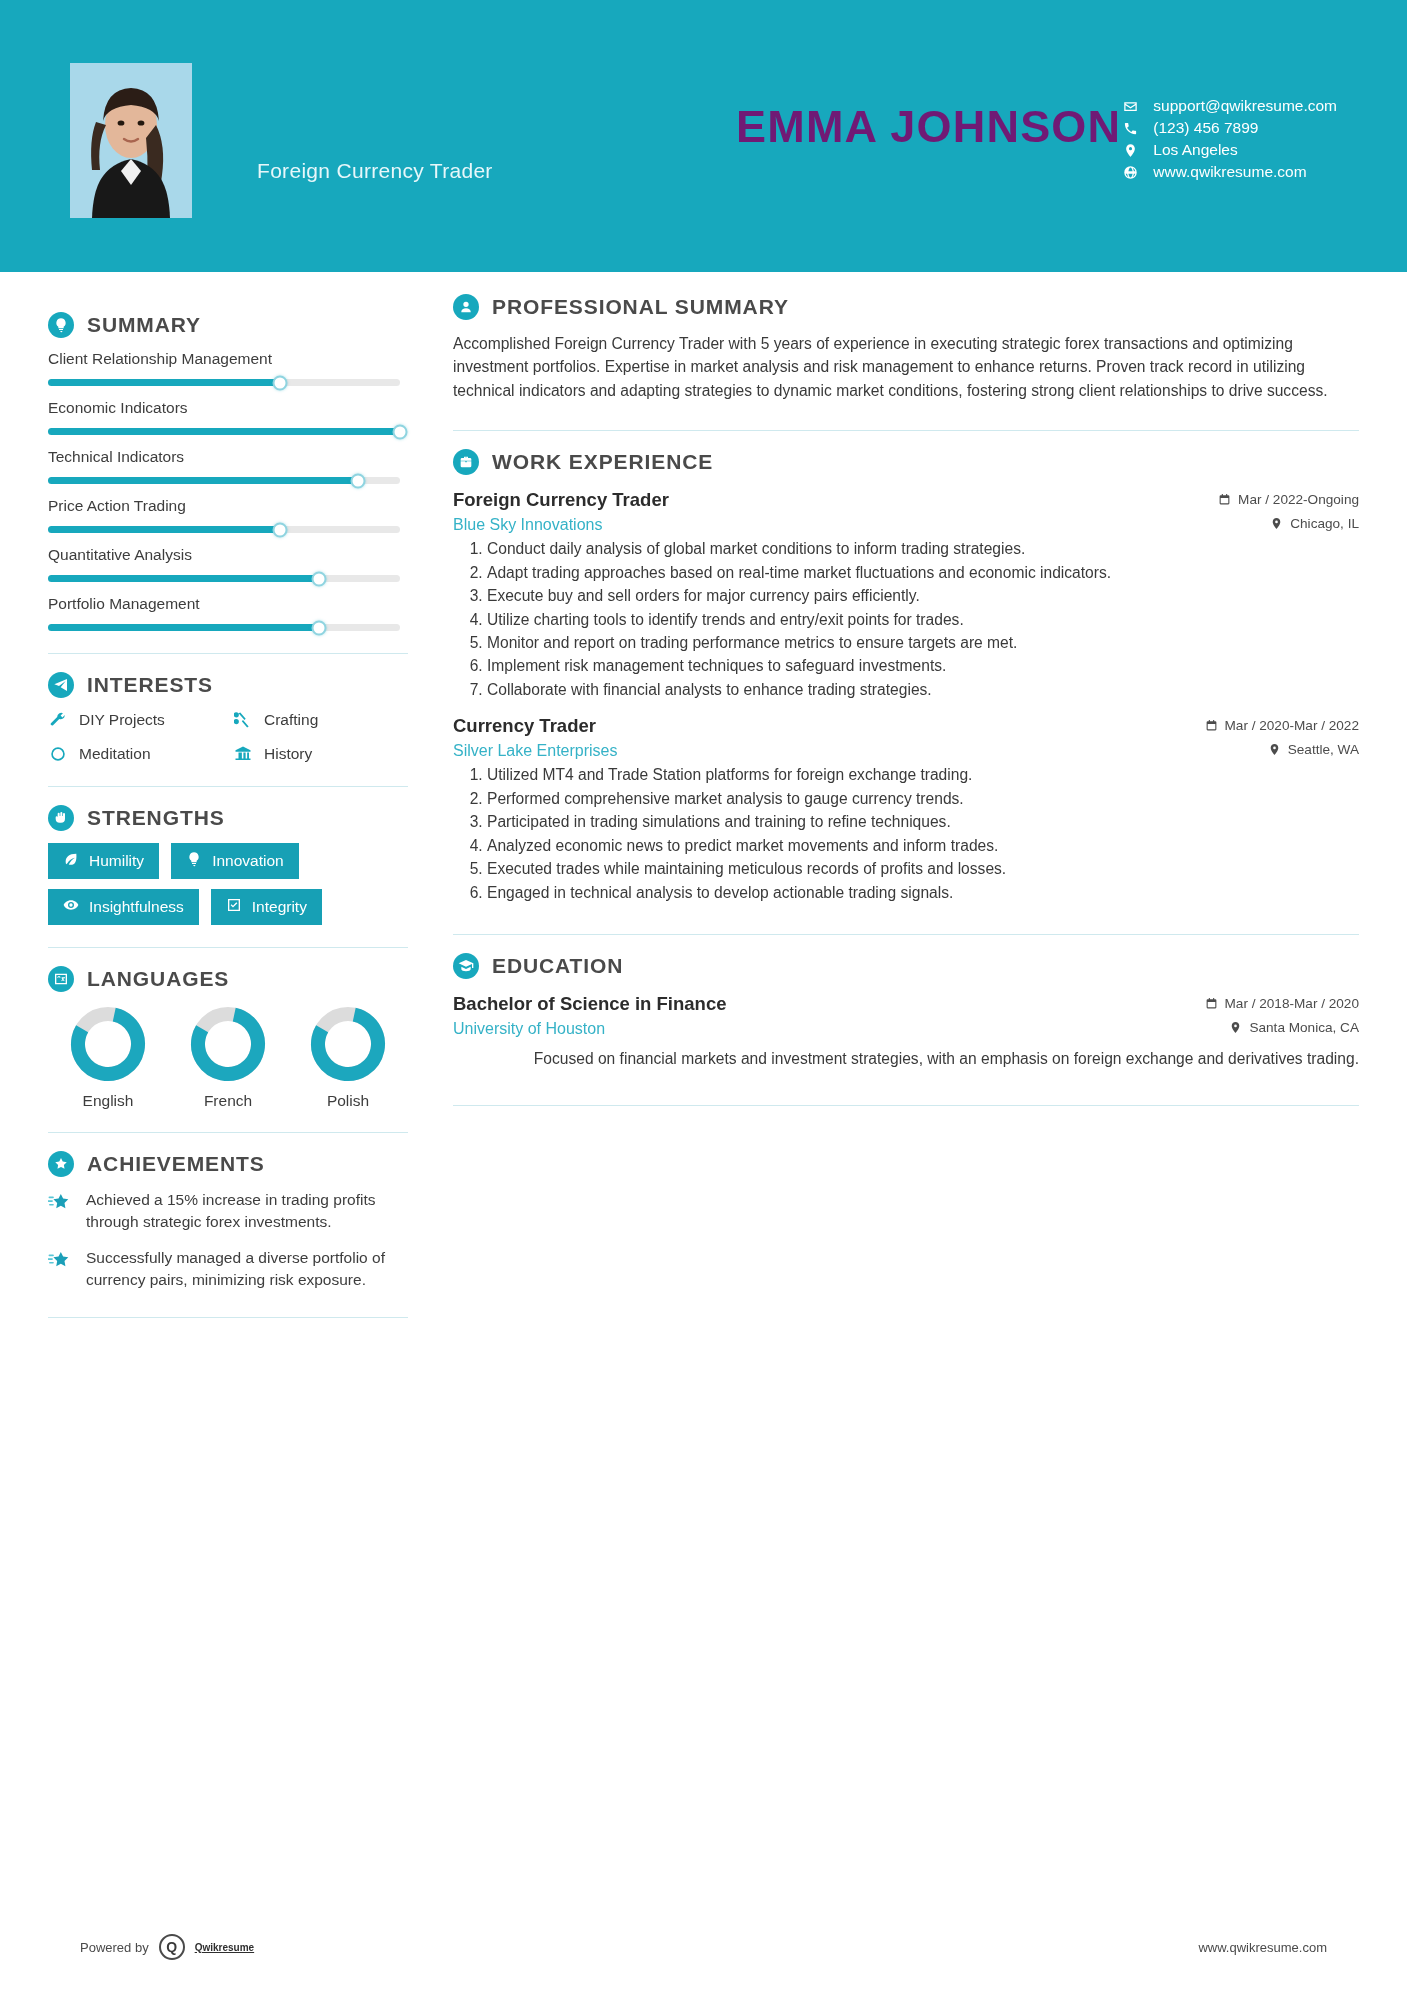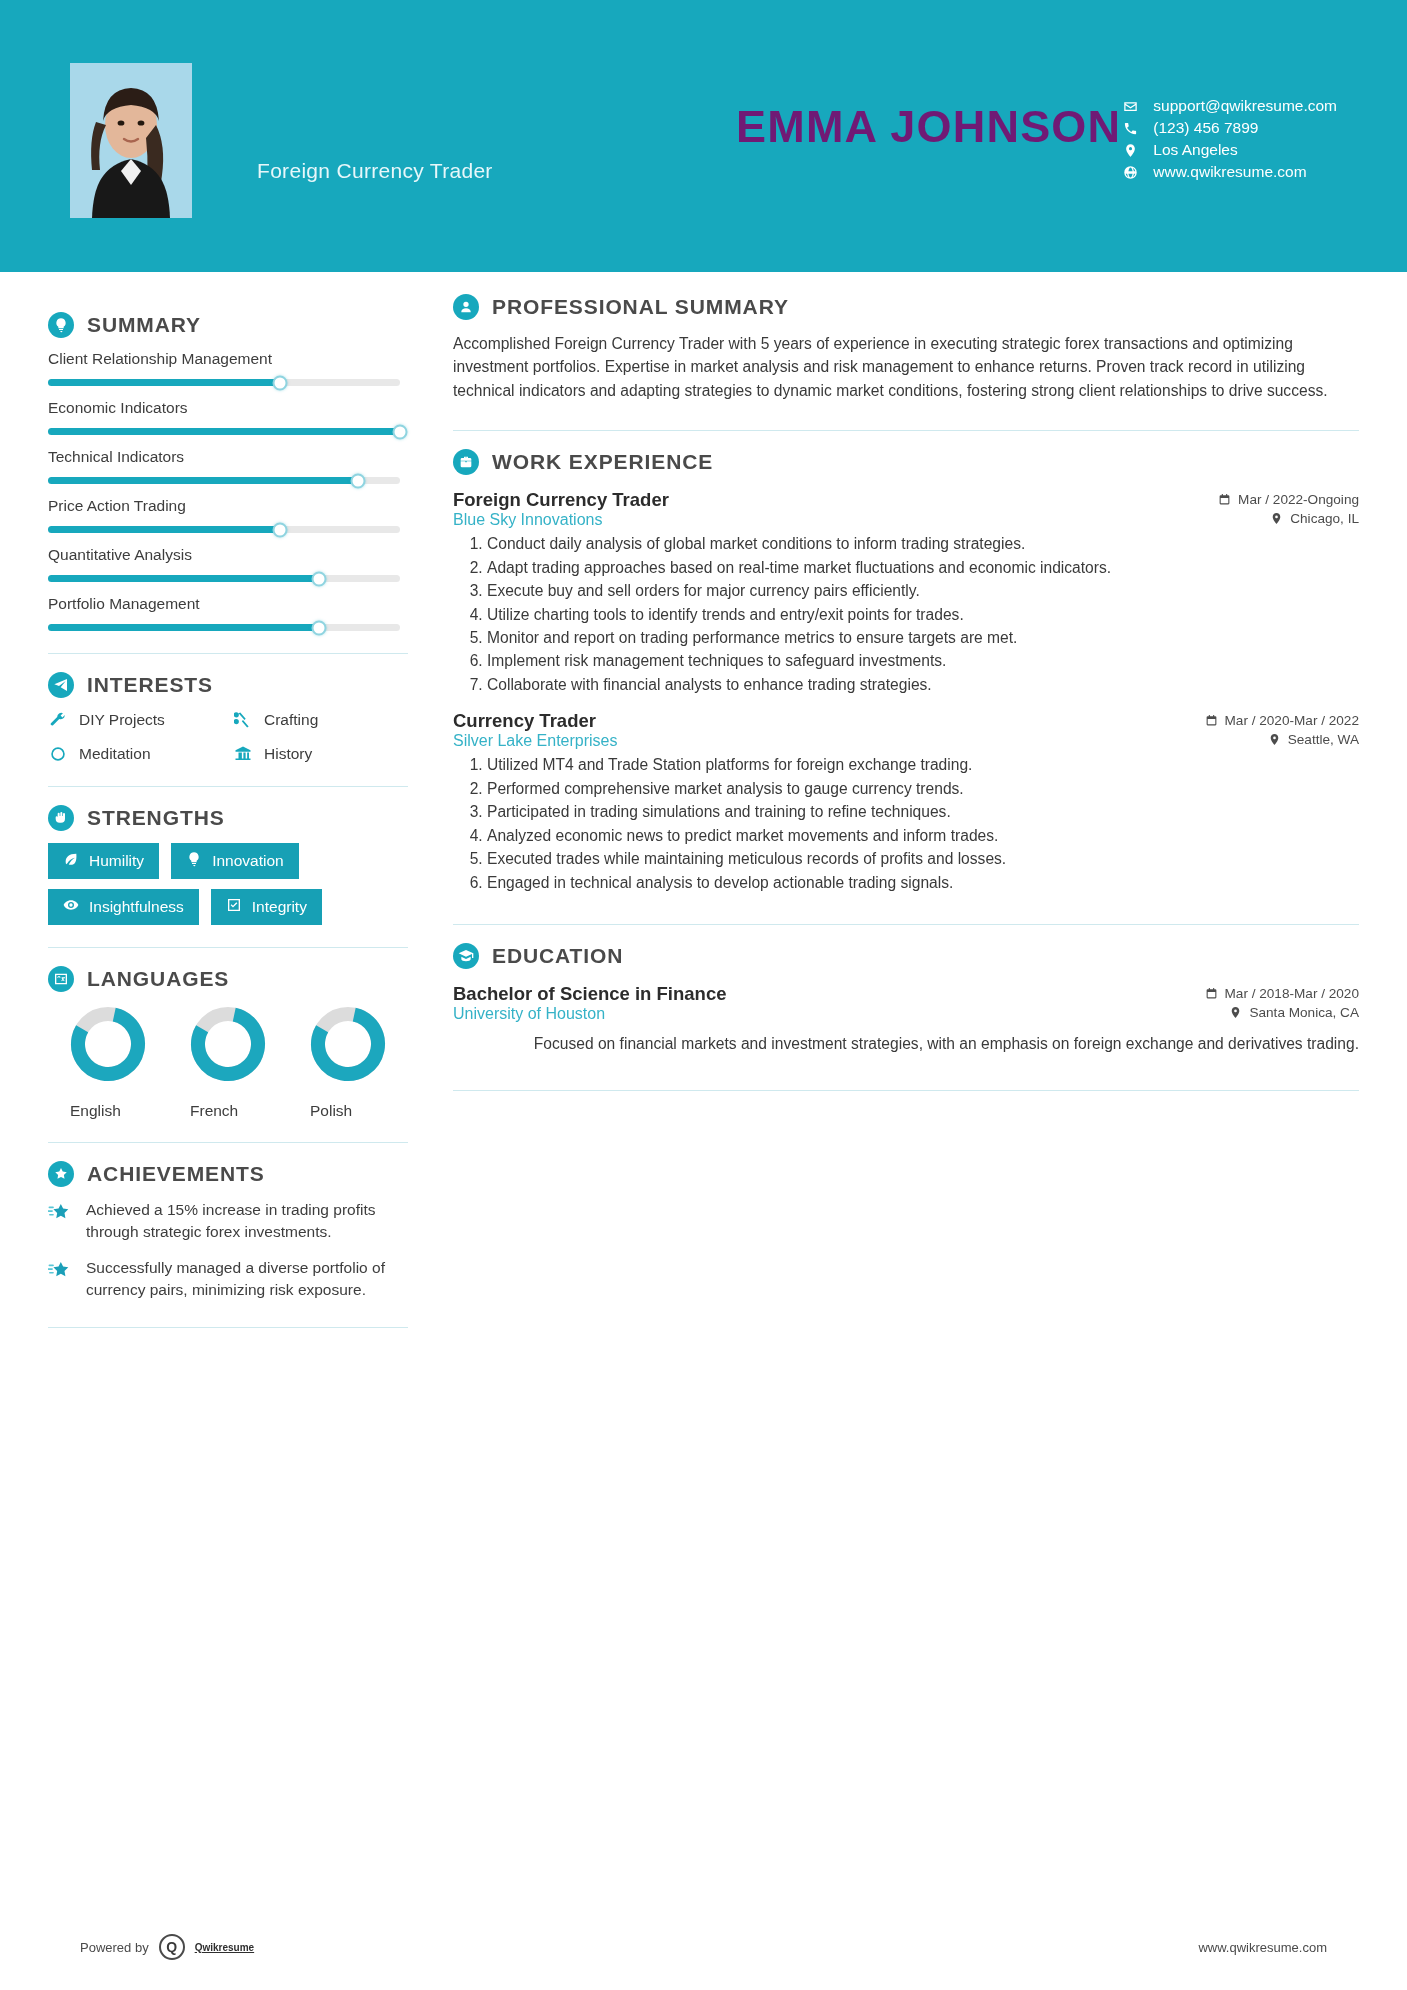--- a/index.html
+++ b/index.html
@@ -106,21 +106,21 @@
   
   .strength-wrap { display: flex; flex-wrap: wrap; gap: 10px 12px; margin-top: 4px; }
   .strength-chip {
     background: #17a0b5; color: #ffffff; font-size: 15.5px;
     padding: 8px 15px; display: inline-flex; align-items: center; gap: 10px;
   }
   .strength-chip svg { width: 16px; height: 16px; fill: #ffffff; }
 
   
   .lang-wrap { display: flex; justify-content: space-around; margin-top: 14px; }
-  .lang-item { display: flex; flex-direction: column; align-items: flex-start; gap: 20px; }
+  .lang-item { display: flex; flex-direction: column; align-items: center; gap: 10px; }
   .lang-label { font-size: 15.5px; color: #3d3d3d; }
 
   
   .ach-item { display: flex; gap: 16px; margin-bottom: 14px; align-items: flex-start; }
   .ach-ico { width: 22px; height: 22px; flex: 0 0 22px; margin-top: 2px; }
   .ach-ico svg { width: 22px; height: 22px; }
   .ach-text { font-size: 15.5px; line-height: 1.42; color: #3d3d3d; }
 
   
   .summary-text {
@@ -129,20 +129,21 @@
   .entry { margin-bottom: 6px; }
   .entry-top {
     display: flex; justify-content: space-between; align-items: baseline;
     margin-top: 14px;
   }
   .entry-role { font-size: 18.5px; font-weight: 700; color: #2c2c2c; }
   .entry-meta { font-size: 13.6px; color: #4c4c4c; display: flex; align-items: center; gap: 7px; white-space: nowrap; }
   .entry-meta svg { width: 13px; height: 13px; fill: #4c4c4c; }
   .entry-sub {
     display: flex; justify-content: space-between; align-items: baseline;
+    margin-top: 5px;
   }
   .entry-company { font-size: 16px; color: #35b2c7; }
   .bullets { margin: 4px 0 0 0; padding-left: 34px; }
   .bullets li { font-size: 15.6px; line-height: 1.44; color: #3a3a3a; margin-bottom: 1px; }
   .edu-desc { font-size: 15.6px; line-height: 1.45; color: #3a3a3a; margin-top: 10px; text-align: right; }
 
   
   .footer {
     position: absolute; left: 0; right: 0; bottom: 30px;
     padding: 0 80px; display: flex;

